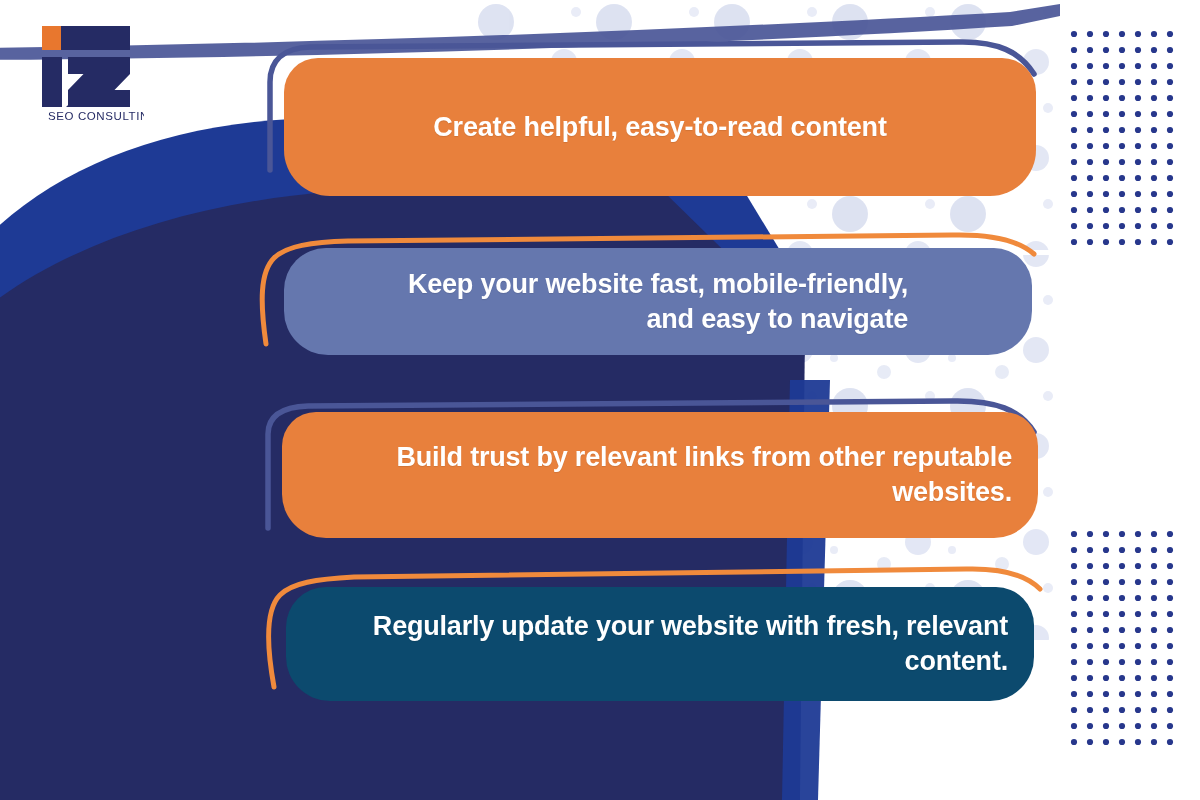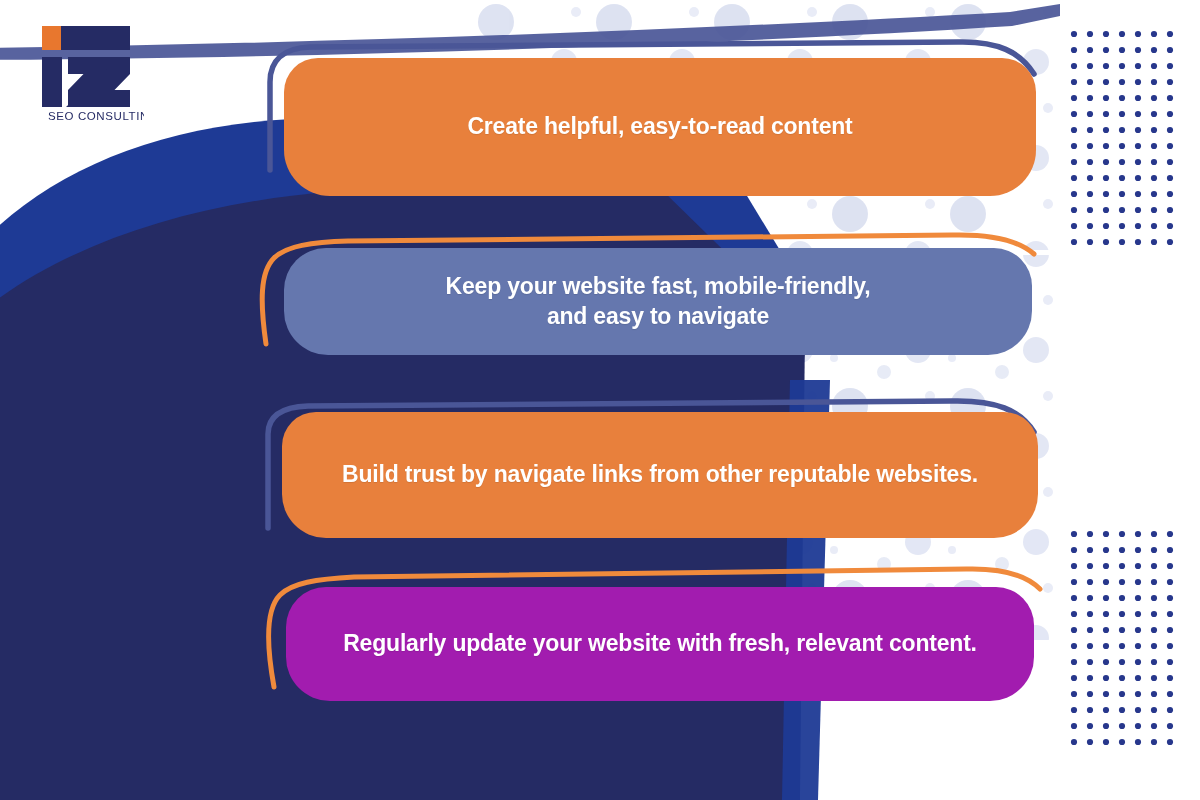--- a/index.html
+++ b/index.html
@@ -50,26 +50,27 @@
     position: absolute;
     display: flex;
     align-items: center;
     justify-content: center;
     text-align: center;
     box-sizing: border-box;
   }
   .card-text {
     color: #ffffff;
     font-weight: bold;
-    font-size: 23px;
+    font-size: 27px;
     line-height: 1.28;
     letter-spacing: -0.2px;
     padding: 0 26px;
     white-space: pre-line;
     text-shadow: 0 1px 1px rgba(0,0,0,0.10);
+    text-align: right;
   }
 </style>
 </head>
 <body>
 
 <div id="stage">
 
   <svg id="bg-layer" viewBox="0 0 1200 800" width="1200" height="800" xmlns="http://www.w3.org/2000/svg">
     <defs>
       <clipPath id="clip-stage">
@@ -170,29 +171,29 @@
   </div>
 
   <div class="card-wrap" style="left:252px; top:398px; width:800px; height:150px;">
     <svg class="card-outline" viewBox="0 0 800 150" width="800" height="150" xmlns="http://www.w3.org/2000/svg">
       <path d="M16,130 L16,36 C16,18 30,9 56,8 L700,3
                C744,2 768,12 782,34" fill="none" stroke="#4A5697" stroke-width="5.5" stroke-linecap="round"></path>
     </svg>
     <div class="card-body" style="left:30px; top:14px; width:756px; height:126px;
                 background:#E8803C;
                 border-radius:34px 34px 44px 44px;">
-      <div class="card-text">Build trust by navigate links from other reputable websites.</div>
+      <div class="card-text">Build trust by relevant links from other reputable websites.</div>
     </div>
   </div>
 
   <div class="card-wrap" style="left:250px; top:565px; width:800px; height:140px;">
     <svg class="card-outline" viewBox="0 0 800 140" width="800" height="140" xmlns="http://www.w3.org/2000/svg">
       <path d="M24,122 C16,78 16,44 30,30 C42,18 66,14 104,12 L716,4
                C752,3 776,10 790,24" fill="none" stroke="#F08A3C" stroke-width="5" stroke-linecap="round"></path>
     </svg>
     <div class="card-body" style="left:36px; top:22px; width:748px; height:114px;
-                background:#a21caf;
+                background:#0c4a6e;
                 border-radius:40px 38px 44px 44px;">
       <div class="card-text">Regularly update your website with fresh, relevant content.</div>
     </div>
   </div>
 
 </div>
 
 </body></html>

